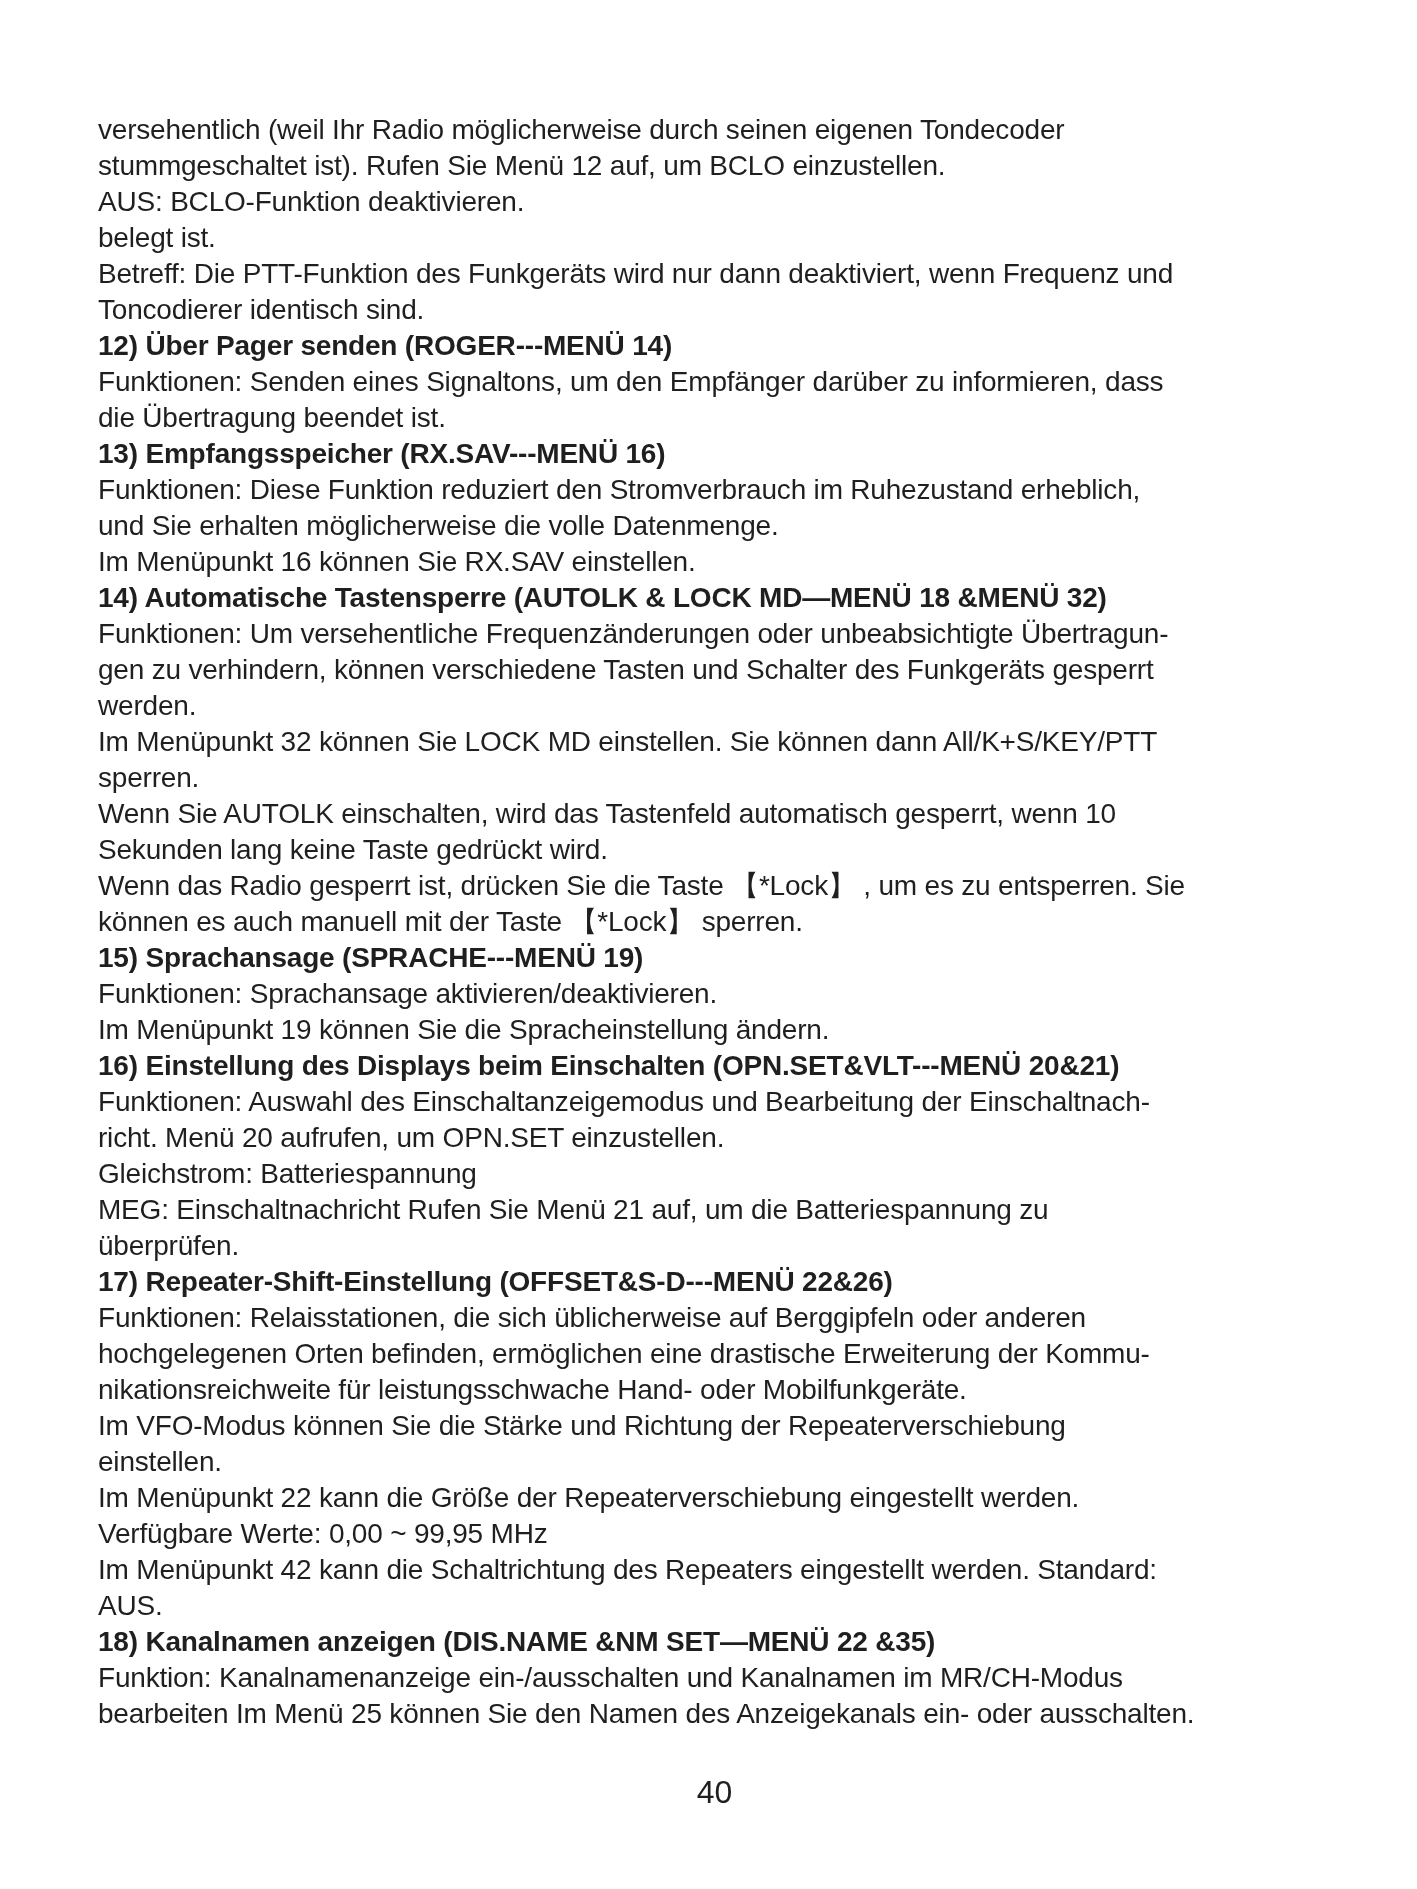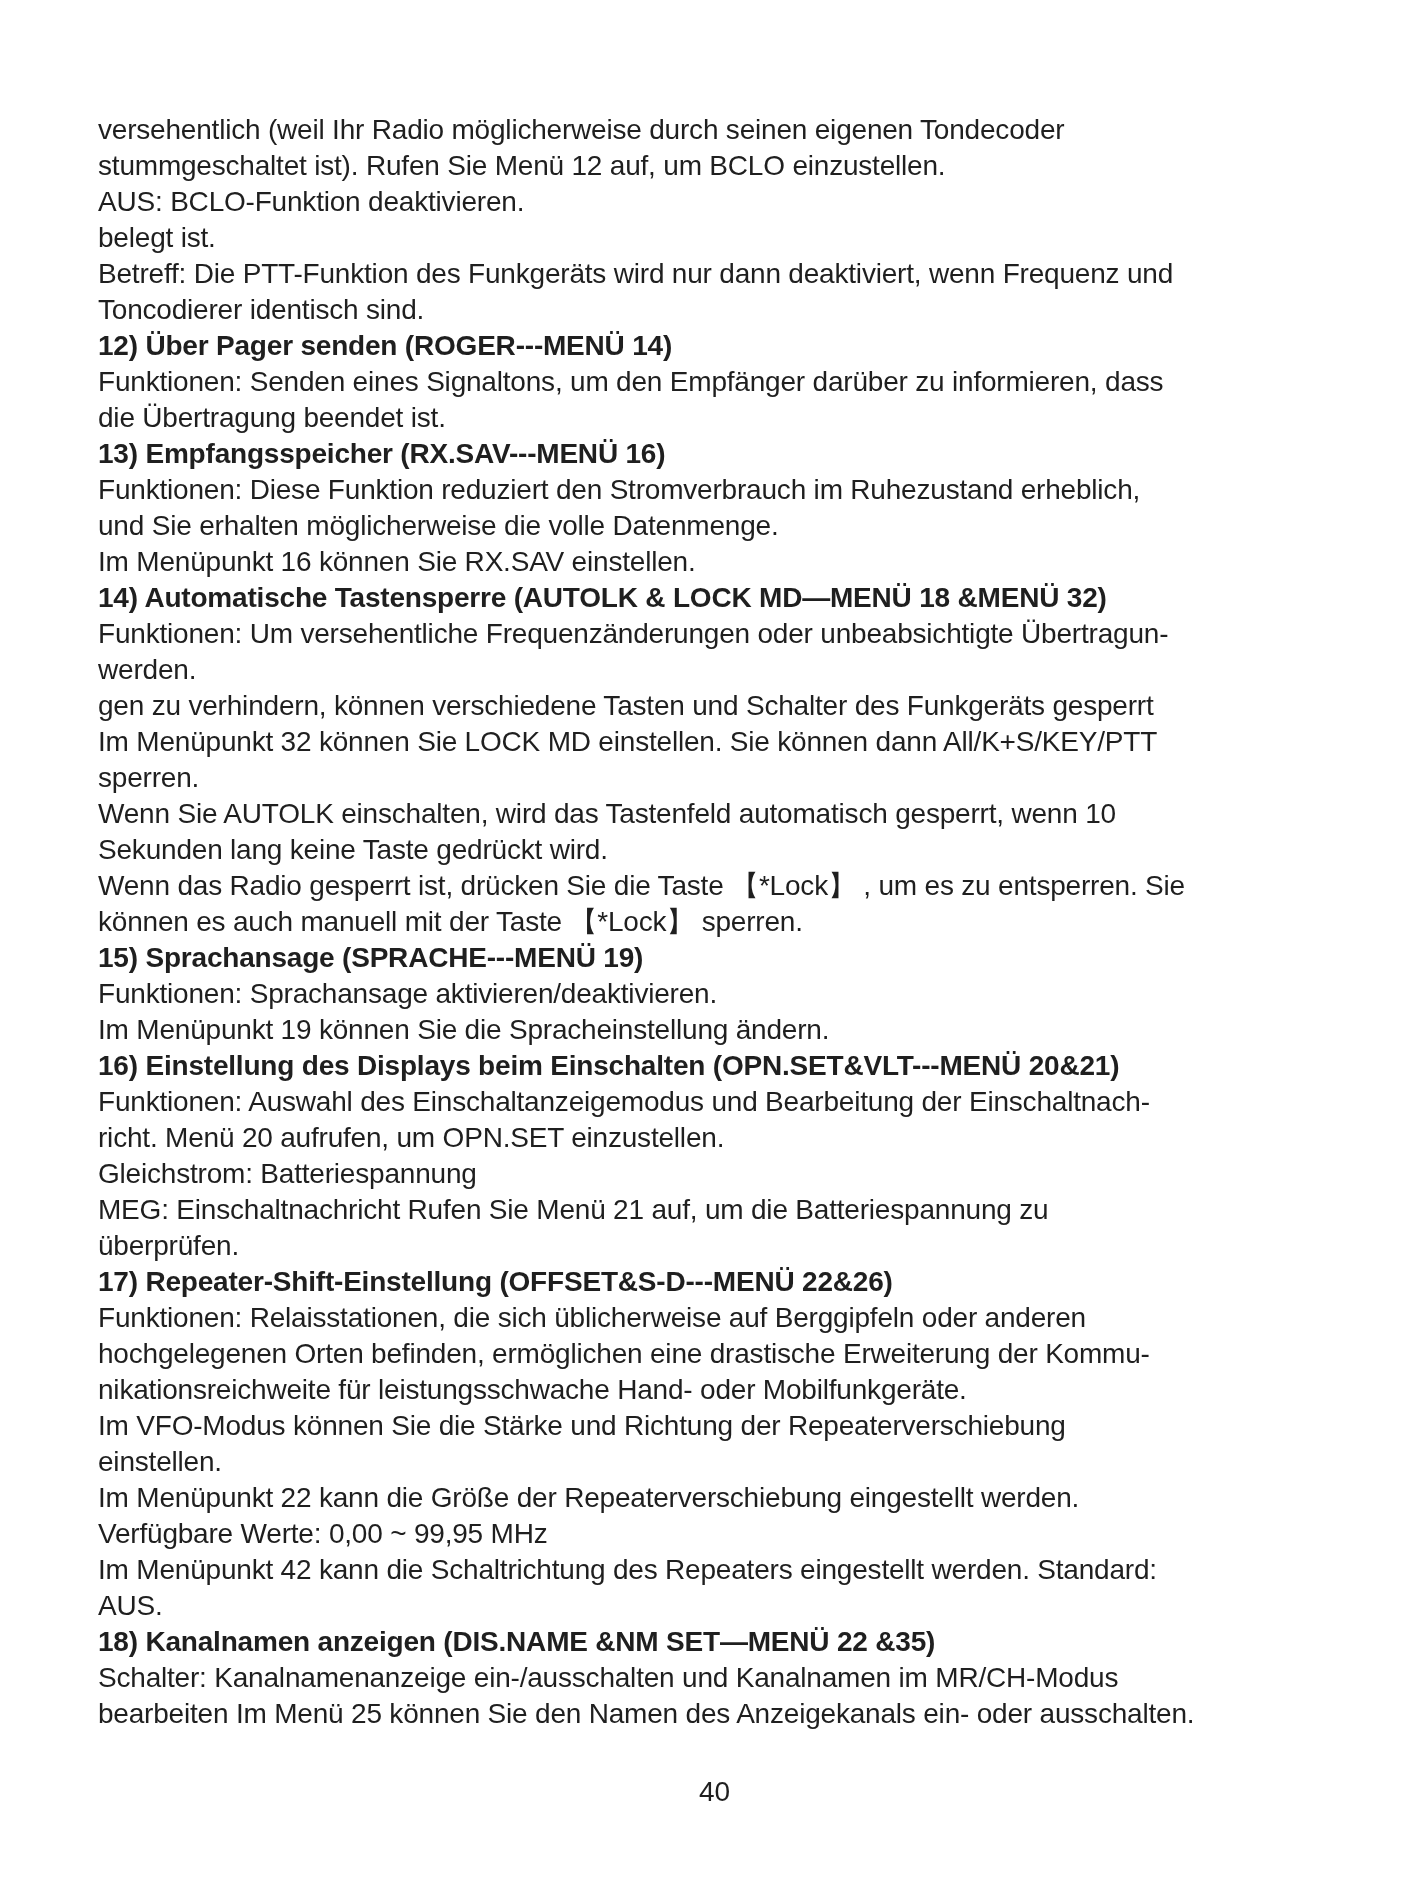--- a/index.html
+++ b/index.html
@@ -27,21 +27,21 @@
     letter-spacing: -0.2px;
     white-space: nowrap;
     font-weight: 400;
   }
   .doc-body .line.bold {
     font-weight: 700;
   }
   .page-number {
     margin-top: 42px;
     text-align: center;
-    font-size: 28px;
+    font-size: 32px;
     line-height: 36px;
     color: #1f1f1f;
   }
 </style>
 </head>
 <body>
 
 <div class="page">
   <div class="doc-body">
       <div class="line">versehentlich (weil Ihr Radio möglicherweise durch seinen eigenen Tondecoder</div>
@@ -52,22 +52,22 @@
       <div class="line">Toncodierer identisch sind.</div>
       <div class="line bold">12) Über Pager senden (ROGER---MENÜ 14)</div>
       <div class="line">Funktionen: Senden eines Signaltons, um den Empfänger darüber zu informieren, dass</div>
       <div class="line">die Übertragung beendet ist.</div>
       <div class="line bold">13) Empfangsspeicher (RX.SAV---MENÜ 16)</div>
       <div class="line">Funktionen: Diese Funktion reduziert den Stromverbrauch im Ruhezustand erheblich,</div>
       <div class="line">und Sie erhalten möglicherweise die volle Datenmenge.</div>
       <div class="line">Im Menüpunkt 16 können Sie RX.SAV einstellen.</div>
       <div class="line bold">14) Automatische Tastensperre (AUTOLK &amp; LOCK MD—MENÜ 18 &amp;MENÜ 32)</div>
       <div class="line">Funktionen: Um versehentliche Frequenzänderungen oder unbeabsichtigte Übertragun-</div>
+      <div class="line">gen zu verhindern, können verschiedene Tasten und Schalter des Funkgeräts gesperrt</div>
       <div class="line">werden.</div>
-      <div class="line">gen zu verhindern, können verschiedene Tasten und Schalter des Funkgeräts gesperrt</div>
       <div class="line">Im Menüpunkt 32 können Sie LOCK MD einstellen. Sie können dann All/K+S/KEY/PTT</div>
       <div class="line">sperren.</div>
       <div class="line">Wenn Sie AUTOLK einschalten, wird das Tastenfeld automatisch gesperrt, wenn 10</div>
       <div class="line">Sekunden lang keine Taste gedrückt wird.</div>
       <div class="line">Wenn das Radio gesperrt ist, drücken Sie die Taste 【*Lock】 , um es zu entsperren. Sie</div>
       <div class="line">können es auch manuell mit der Taste 【*Lock】 sperren.</div>
       <div class="line bold">15) Sprachansage (SPRACHE---MENÜ 19)</div>
       <div class="line">Funktionen: Sprachansage aktivieren/deaktivieren.</div>
       <div class="line">Im Menüpunkt 19 können Sie die Spracheinstellung ändern.</div>
       <div class="line bold">16) Einstellung des Displays beim Einschalten (OPN.SET&amp;VLT---MENÜ 20&amp;21)</div>
@@ -80,17 +80,17 @@
       <div class="line">Funktionen: Relaisstationen, die sich üblicherweise auf Berggipfeln oder anderen</div>
       <div class="line">hochgelegenen Orten befinden, ermöglichen eine drastische Erweiterung der Kommu-</div>
       <div class="line">nikationsreichweite für leistungsschwache Hand- oder Mobilfunkgeräte.</div>
       <div class="line">Im VFO-Modus können Sie die Stärke und Richtung der Repeaterverschiebung</div>
       <div class="line">einstellen.</div>
       <div class="line">Im Menüpunkt 22 kann die Größe der Repeaterverschiebung eingestellt werden.</div>
       <div class="line">Verfügbare Werte: 0,00 ~ 99,95 MHz</div>
       <div class="line">Im Menüpunkt 42 kann die Schaltrichtung des Repeaters eingestellt werden. Standard:</div>
       <div class="line">AUS.</div>
       <div class="line bold">18) Kanalnamen anzeigen (DIS.NAME &amp;NM SET—MENÜ 22 &amp;35)</div>
-      <div class="line">Schalter: Kanalnamenanzeige ein-/ausschalten und Kanalnamen im MR/CH-Modus</div>
+      <div class="line">Funktion: Kanalnamenanzeige ein-/ausschalten und Kanalnamen im MR/CH-Modus</div>
       <div class="line">bearbeiten Im Menü 25 können Sie den Namen des Anzeigekanals ein- oder ausschalten.</div>
     </div>
   <div class="page-number">40</div>
 </div>
 
 </body></html>

